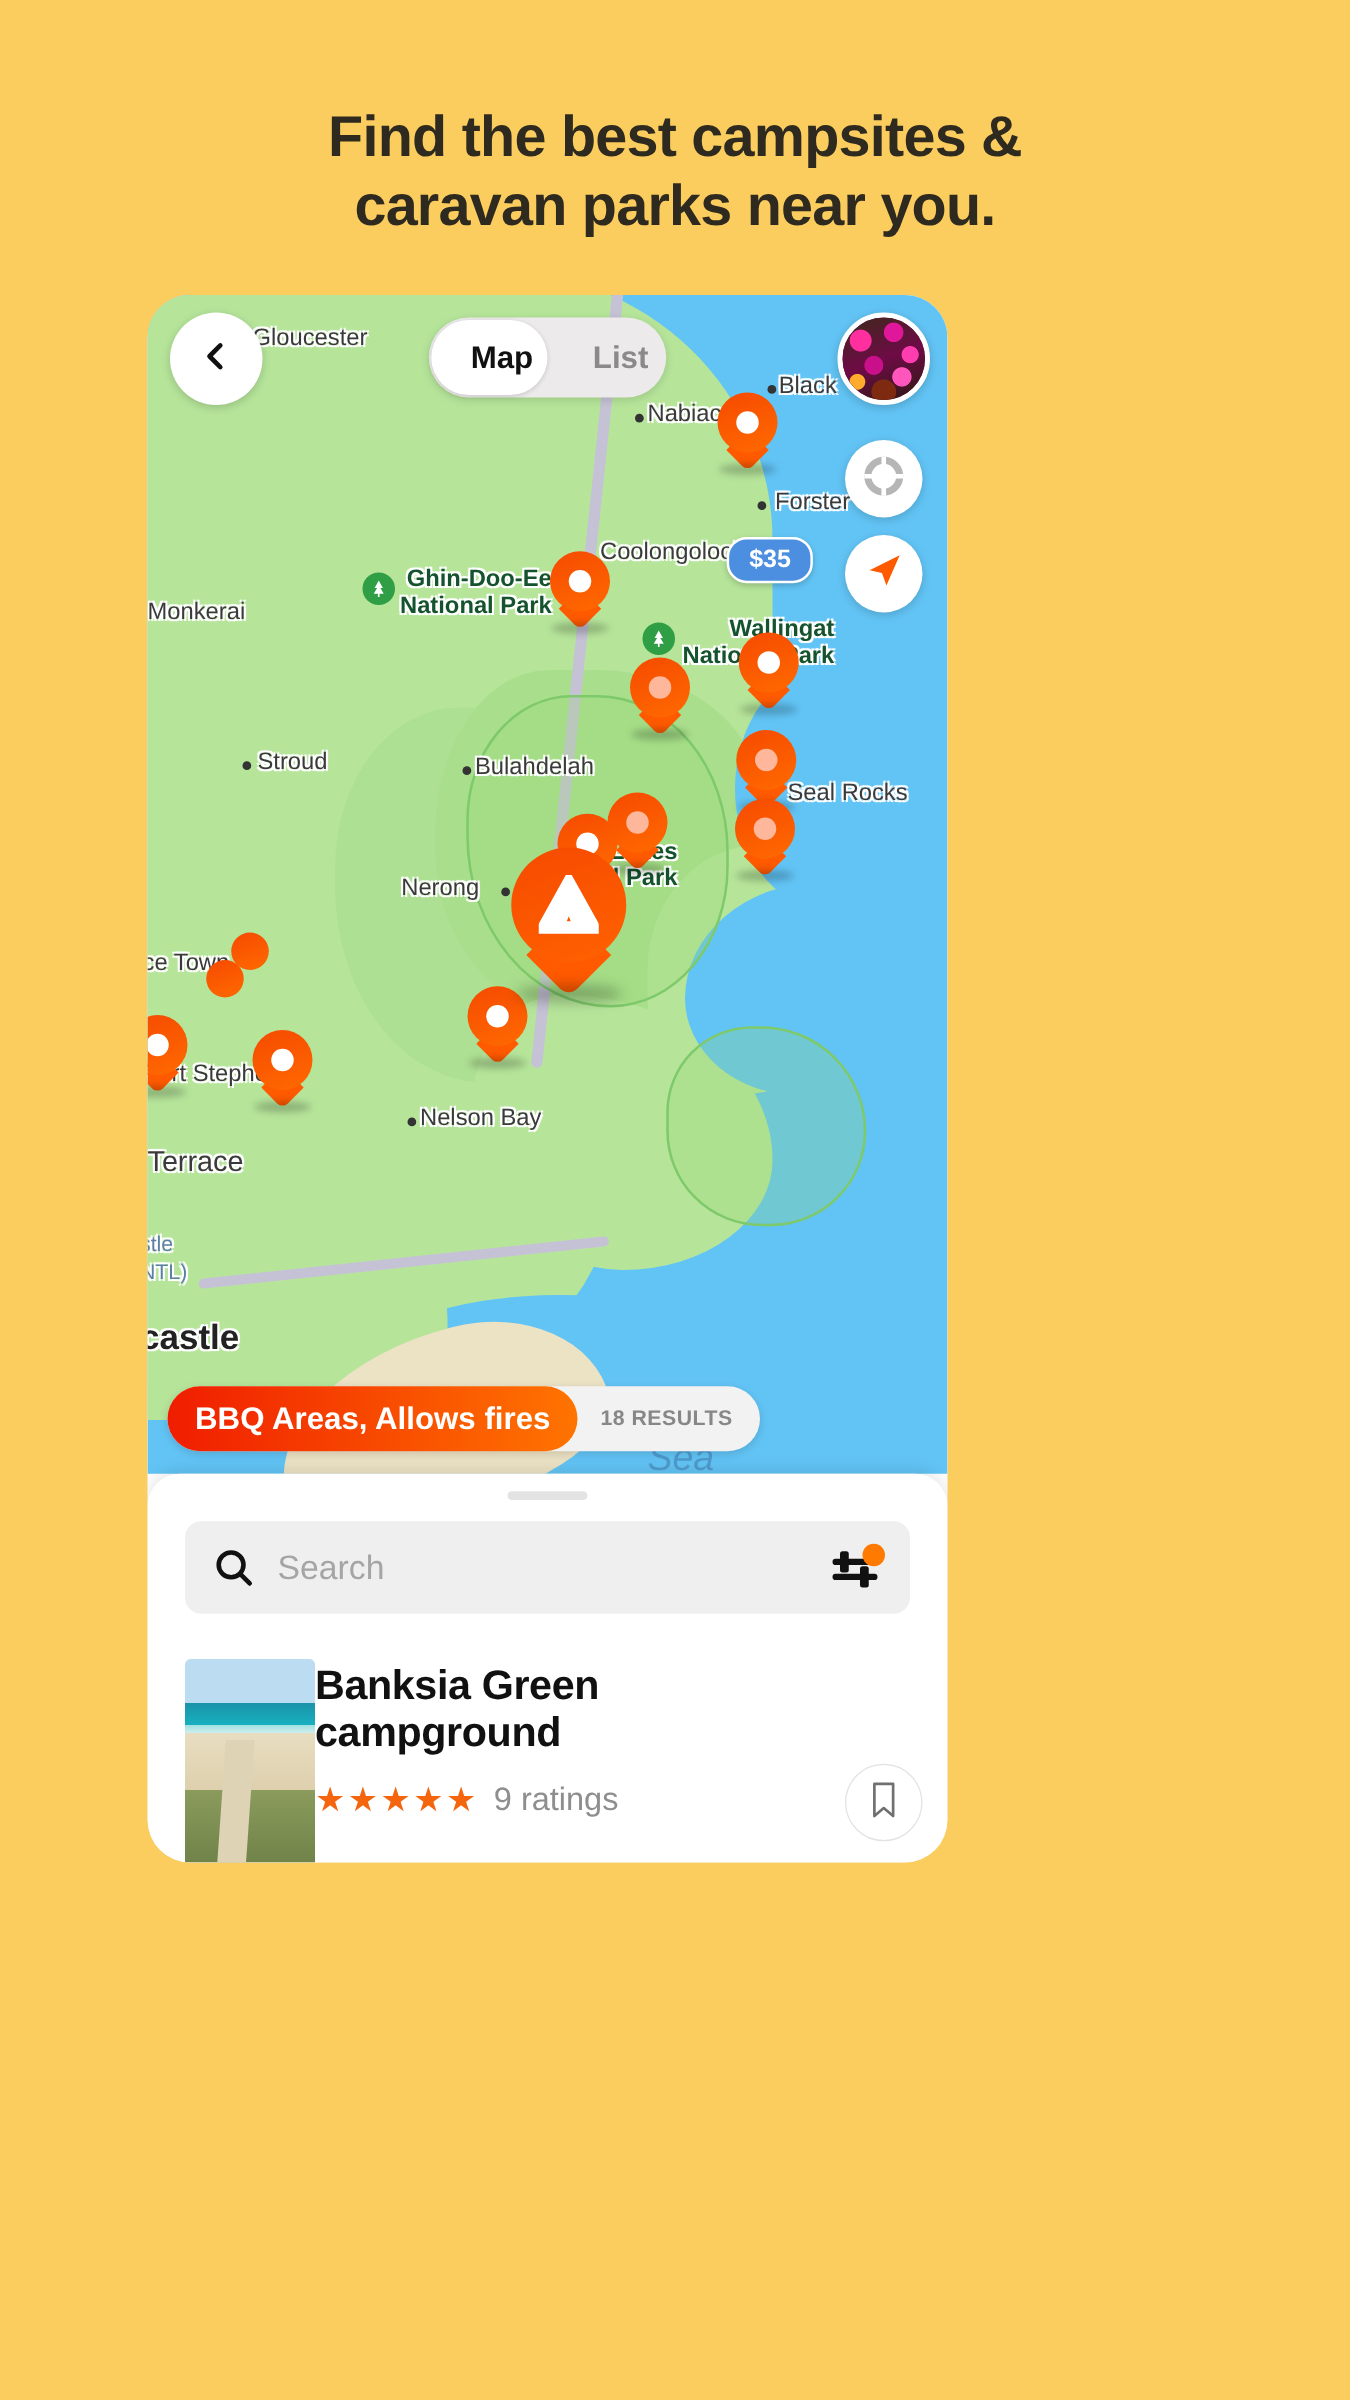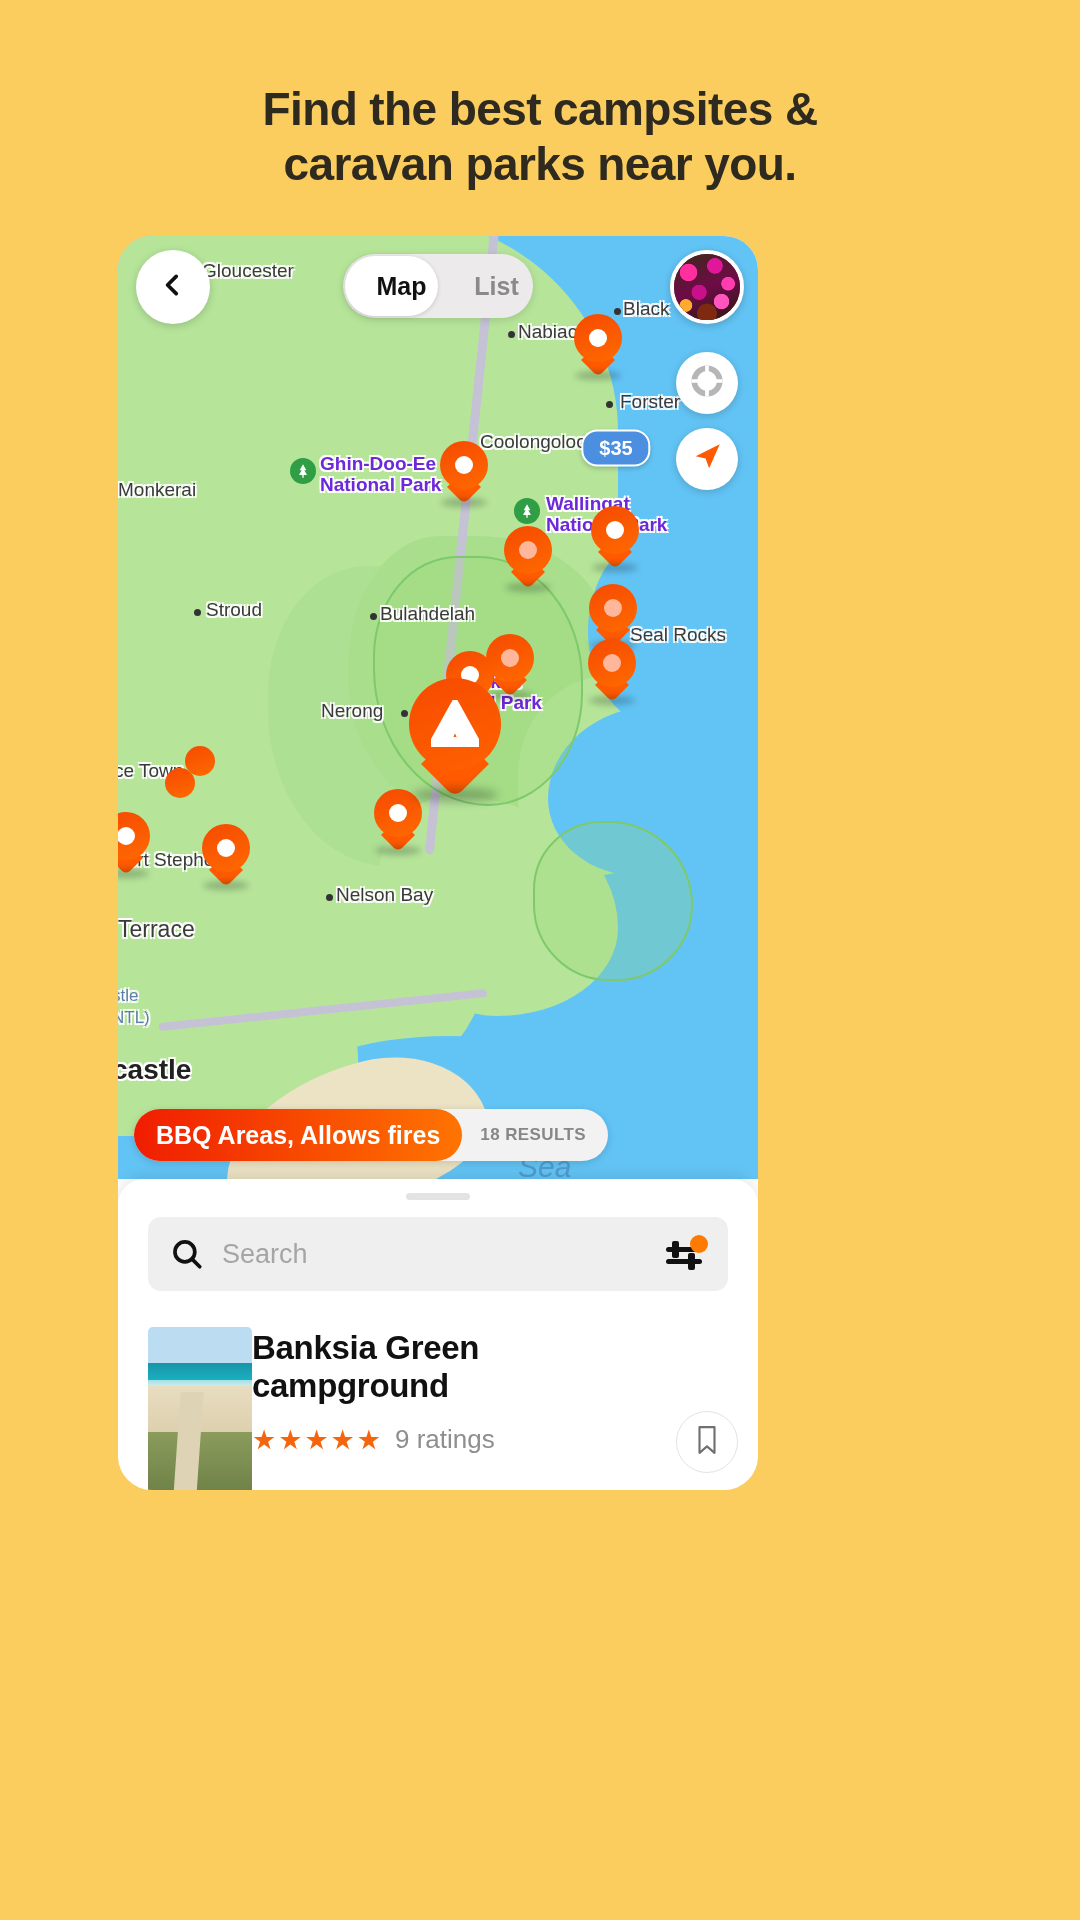--- a/index.html
+++ b/index.html
@@ -130,22 +130,22 @@
     font-size: 19px;
     color: #3a3a3a;
     white-space: nowrap;
     text-shadow:
       -1.6px -1.6px 0 #fff, 1.6px -1.6px 0 #fff,
       -1.6px 1.6px 0 #fff, 1.6px 1.6px 0 #fff,
       0 0 3px #fff;
   }
   .mlabel.big { font-size: 28px; font-weight: 700; color: #222; }
   .mlabel.park {
-    color: #6d28d9; font-weight: 600; font-size: 19px;
-    line-height: 1.1; white-space: pre-line; text-align: left;
+    color: #14532d; font-weight: 600; font-size: 19px;
+    line-height: 1.1; white-space: pre-line; text-align: right;
   }
   .mlabel.sea {
     color: #4a8fc0; font-style: italic; font-size: 30px;
     text-shadow: none; opacity: .75;
   }
   .citydot {
     position: absolute;
     width: 7px; height: 7px; border-radius: 50%;
     background: #333;
   }

